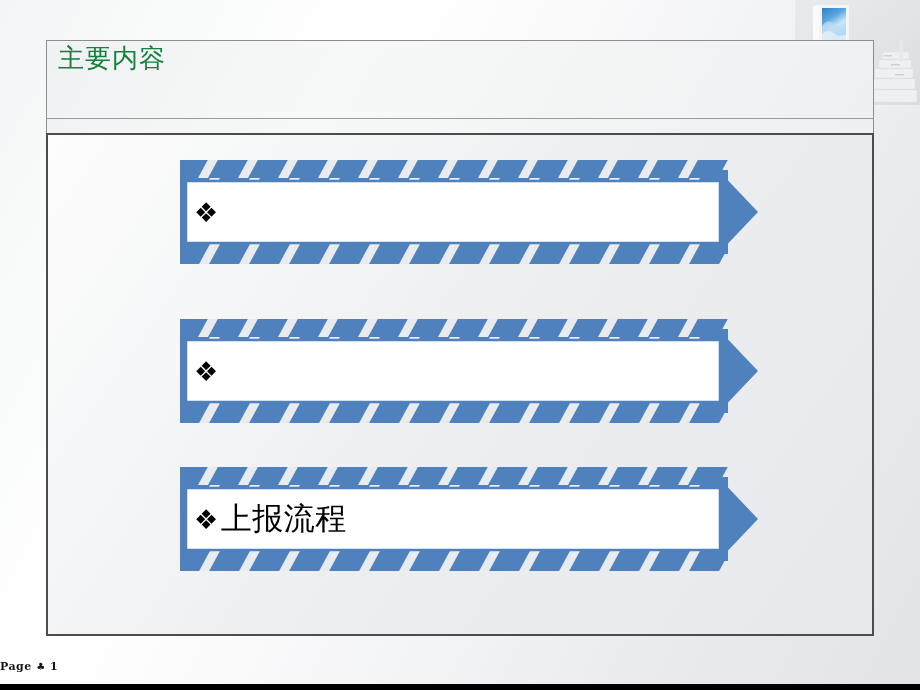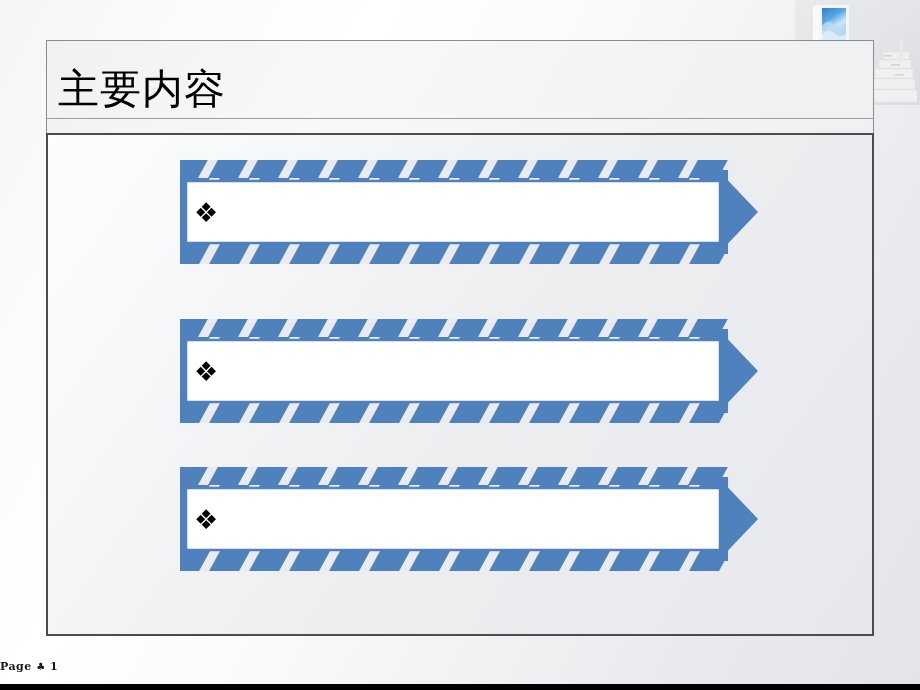--- a/index.html
+++ b/index.html
@@ -51,24 +51,24 @@
   .title-frame {
     position: absolute;
     left: 46px; top: 40px;
     width: 828px; height: 95px;
     border: 1px solid #8b8d8f;
     box-sizing: border-box;
     background: linear-gradient(120deg,#f0f1f2 0%,#f7f8f8 35%,#eef0f1 100%);
   }
   .title-text {
     position: absolute;
-    left: 58px; top: 69px;
-    font-size: 41px;
+    left: 58px; top: 45px;
+    font-size: 26px;
     font-weight: 400;
-    color: #000000;
+    color: #15803d;
     letter-spacing: 1px;
     line-height: 1;
     white-space: nowrap;
     font-family: "DejaVu Sans", "Liberation Sans", sans-serif;
   }
   .title-rule-thin {
     position: absolute;
     left: 46px; top: 118px;
     width: 828px; height: 0;
     border-top: 1px solid #9a9c9e;
@@ -264,20 +264,21 @@
       </defs>
       <path d="M538 14 L578 56 L538 98 Z" fill="#4f81bd"></path>
       <rect x="0" y="4" width="548" height="22" fill="url(#stripe3)"></rect>
       <rect x="0" y="86" width="548" height="22" fill="url(#stripe3)"></rect>
       <rect x="530" y="14" width="18" height="84" fill="#4f81bd"></rect>
       <rect x="0" y="14" width="10" height="84" fill="#4f81bd"></rect>
       <rect x="6" y="25" width="534" height="62" fill="#ffffff" stroke="#4f81bd" stroke-width="2.5"></rect>
     </svg>
     <div class="chevron-label">
       <span class="chevron-bullet">❖</span>
+      <span>上报流程</span>
     </div>
   </div>
 
   <div class="page-footer">
     <span>Page</span>
     <span class="club">♣</span>
     <span>1</span>
   </div>
 
   <div class="page-bottom-bar"></div>

